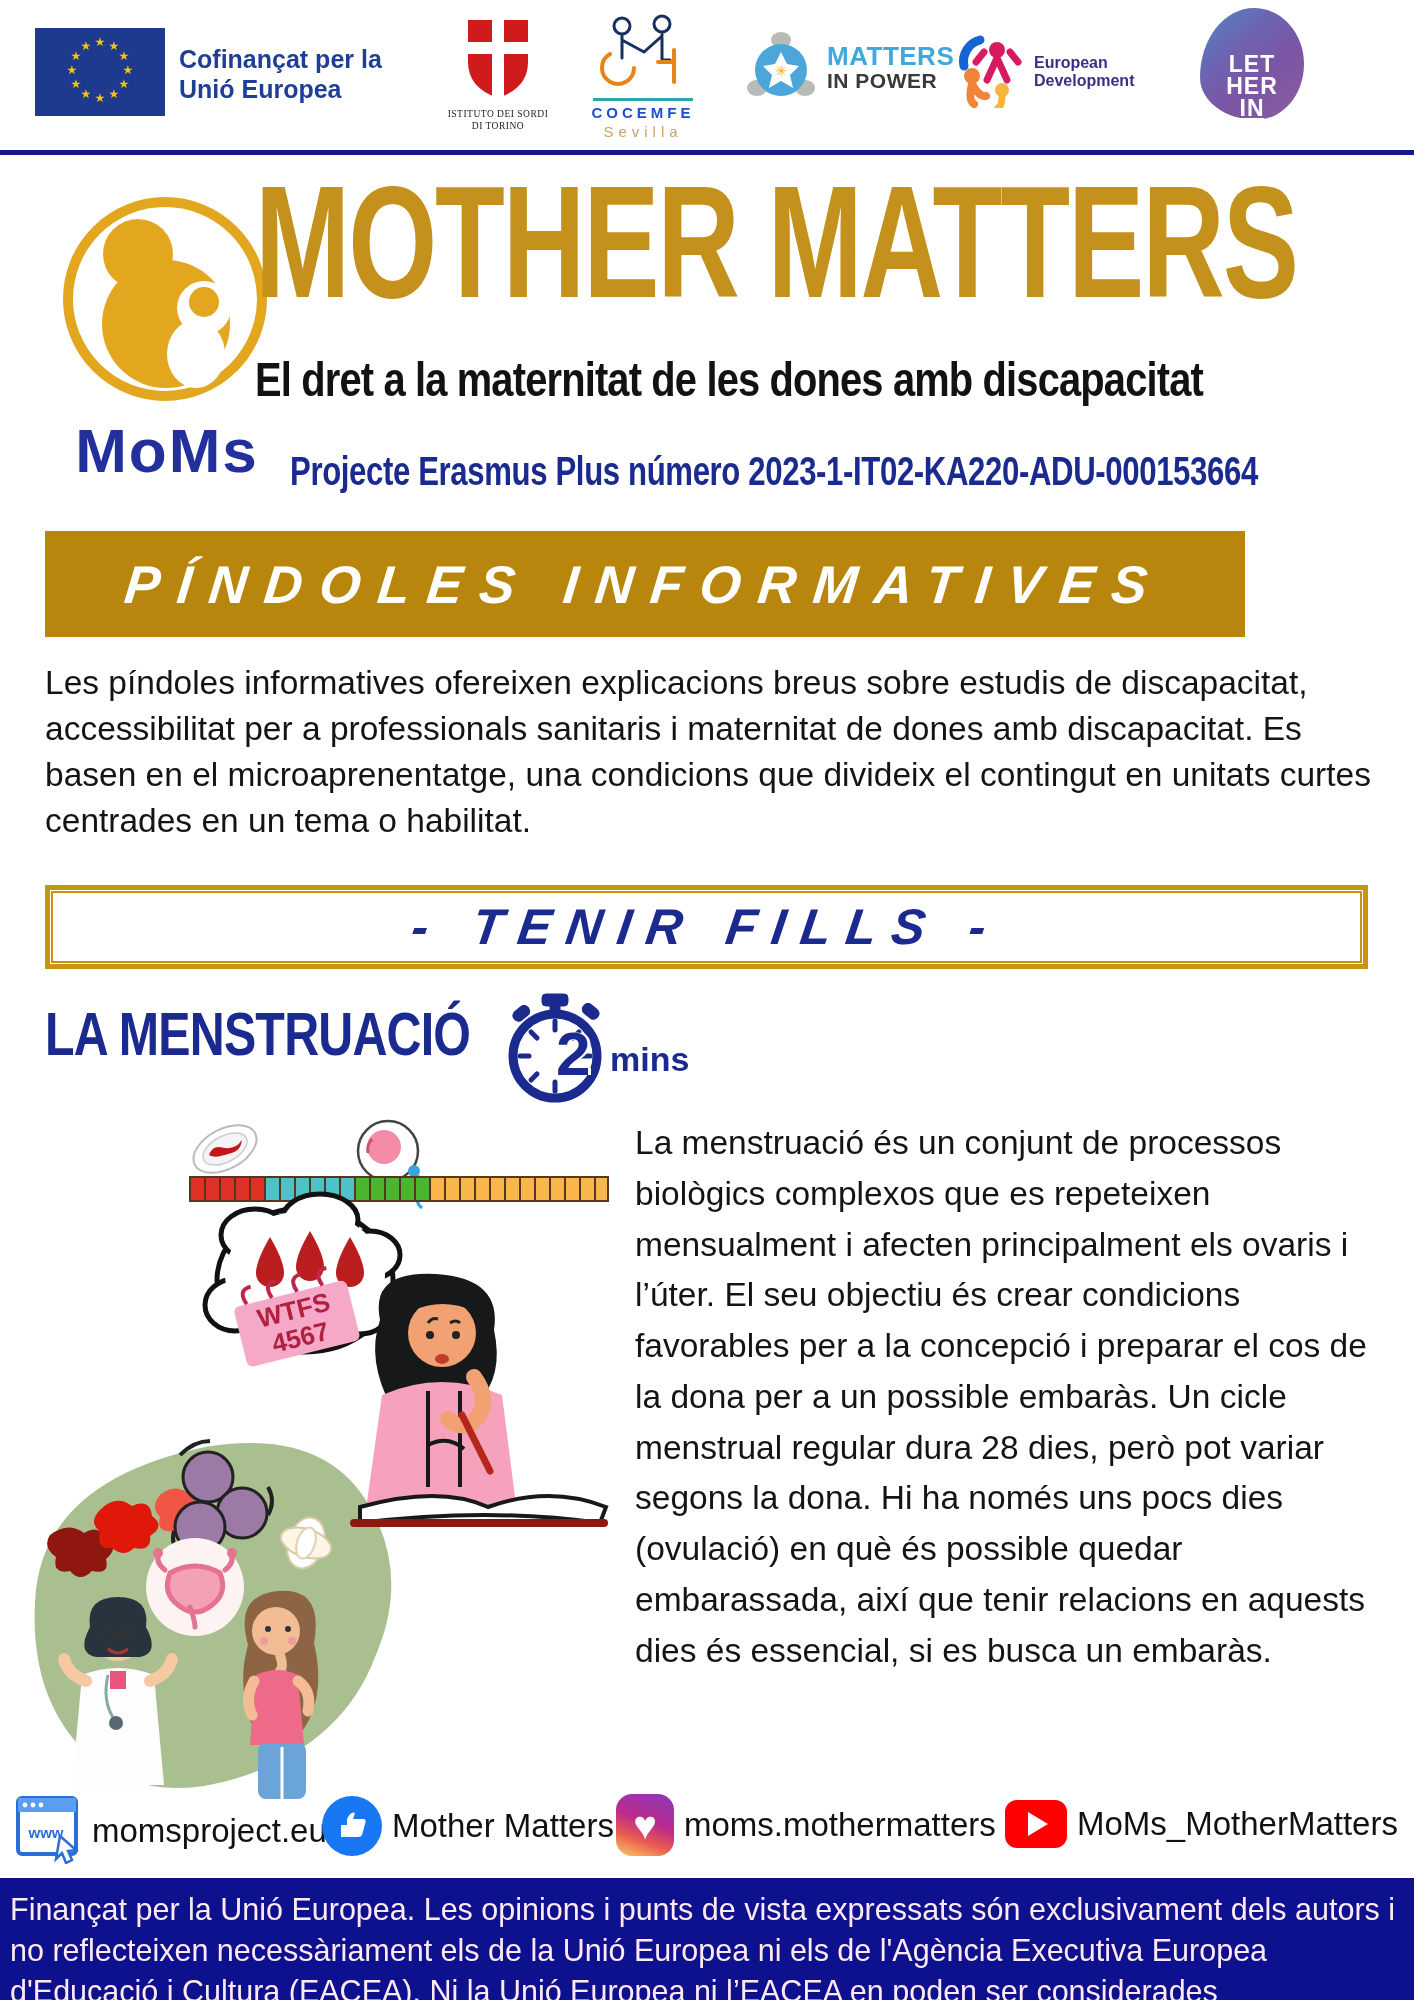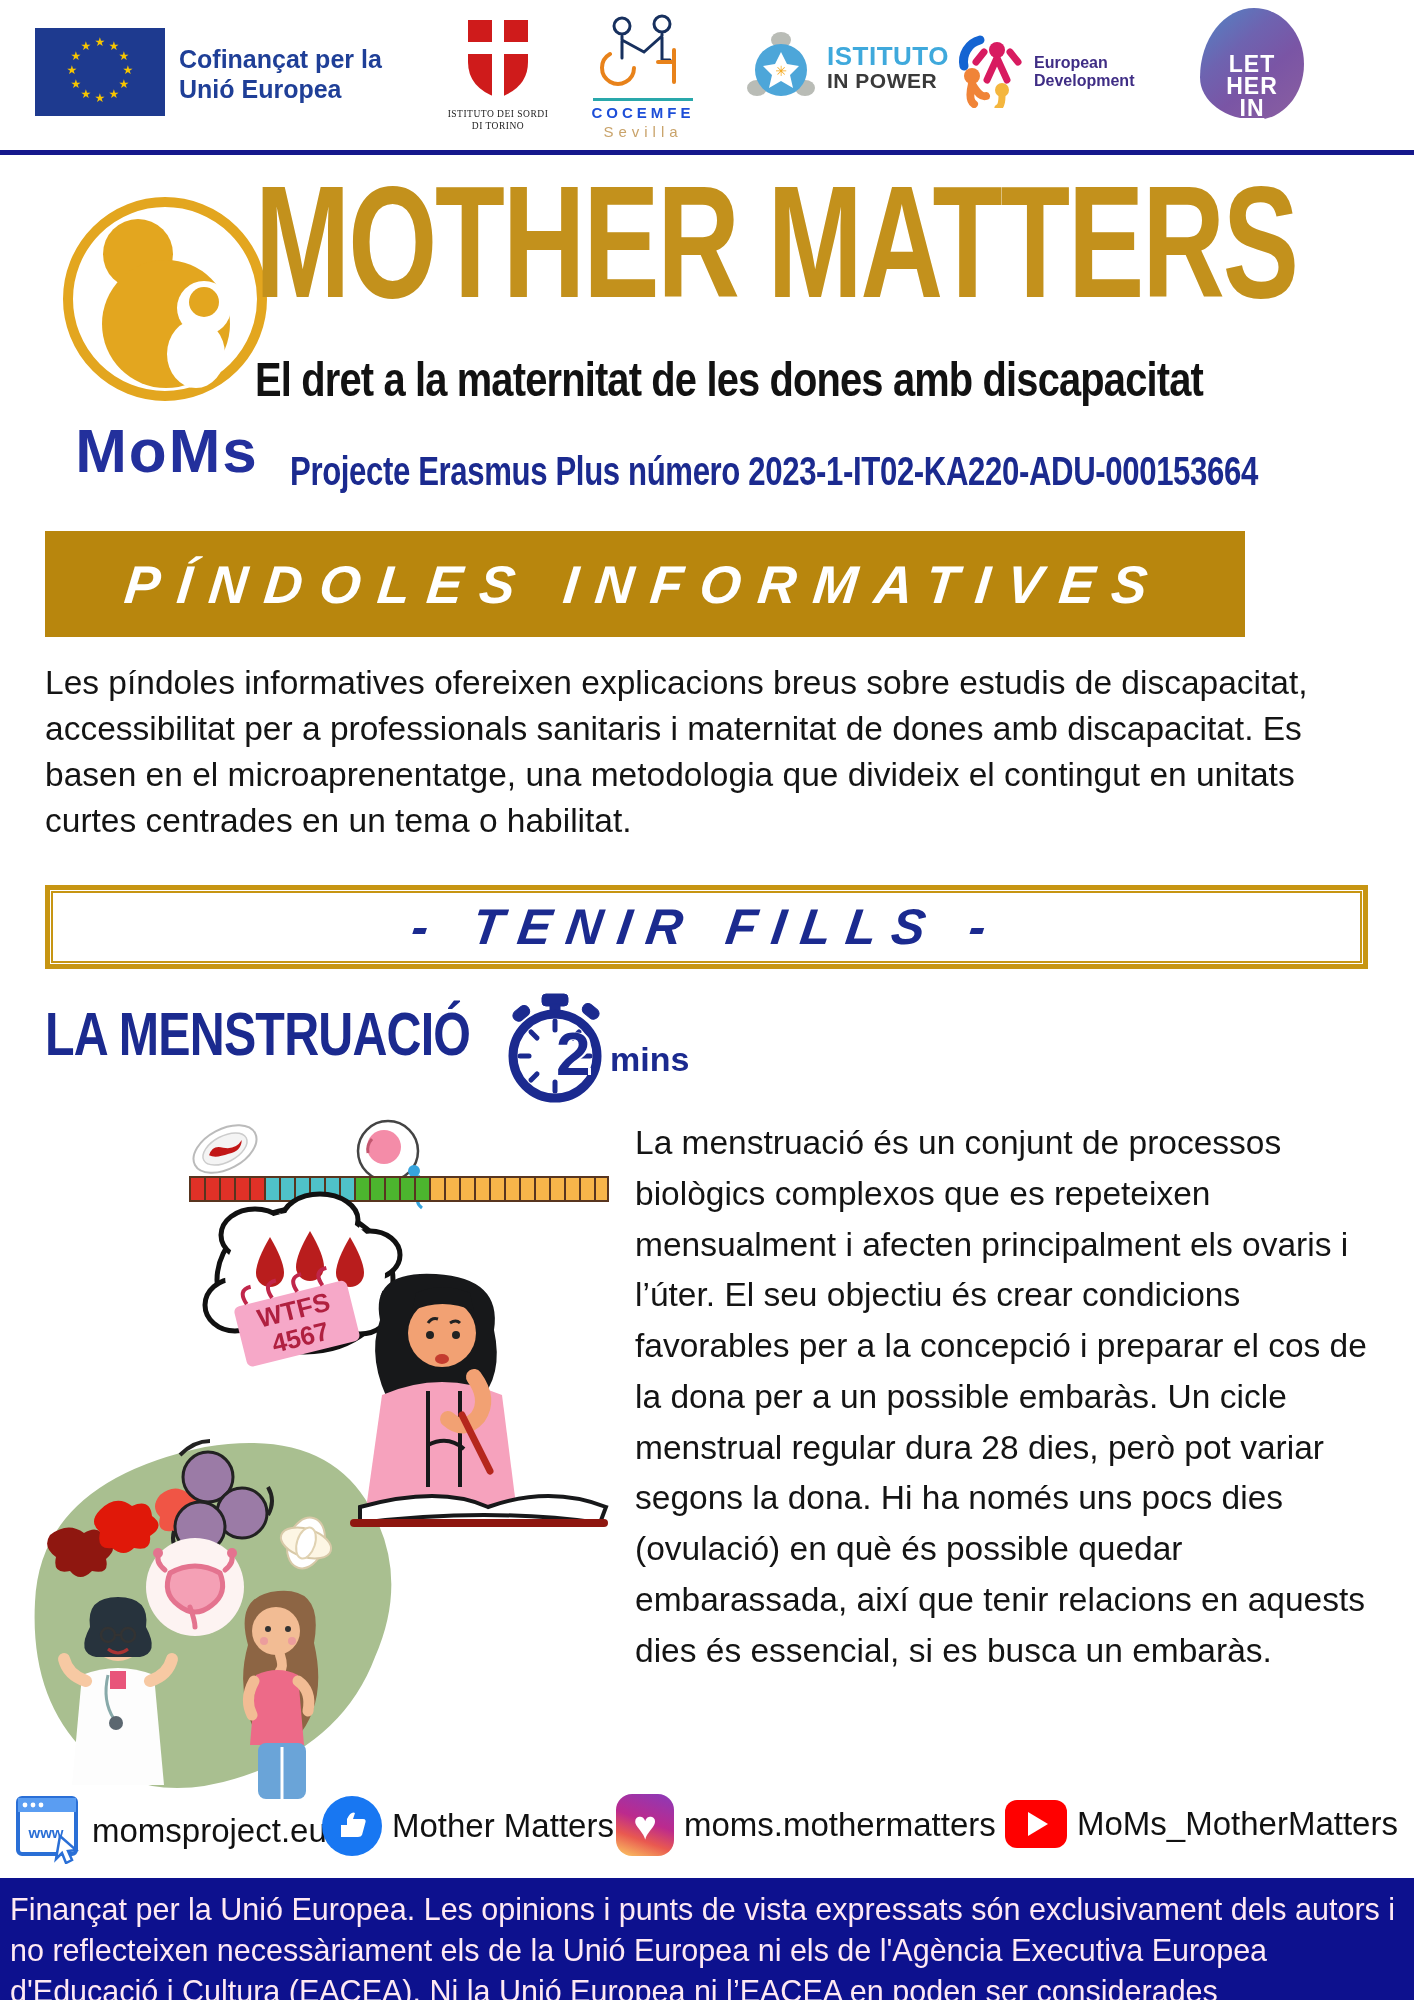--- a/index.html
+++ b/index.html
@@ -153,21 +153,21 @@
         <svg width="72" height="72" viewBox="0 0 72 72">
           <ellipse cx="36" cy="10" rx="10" ry="8" fill="#b9bcb6"></ellipse>
           <ellipse cx="12" cy="58" rx="10" ry="8" fill="#b9bcb6"></ellipse>
           <ellipse cx="60" cy="58" rx="10" ry="8" fill="#b9bcb6"></ellipse>
           <circle cx="36" cy="40" r="26" fill="#4da6d9"></circle>
           <path d="M36,22 l6,12 12,2 -9,9 3,13 -12,-7 -12,7 3,-13 -9,-9 12,-2 z" fill="#fff"></path>
           <text x="36" y="46" text-anchor="middle" font-size="14" fill="#f4a81d">✳</text>
         </svg>
       </span>
       <span>
-        <div class="cip-text1">ISTITUTO</div>
+        <div class="cip-text1">MATTERS</div>
         <div class="cip-text2">IN POWER</div>
       </span>
     </div>
 
     <div class="logo-item eudev">
       <span>
         <svg width="76" height="76" viewBox="0 0 76 76">
           <path d="M30,8 a22,22 0 0,0 -16,26" stroke="#1464d2" stroke-width="9" fill="none" stroke-linecap="round"></path>
           <circle cx="47" cy="18" r="8" fill="#d81b60"></circle>
           <path d="M47,26 l-10,22 M47,26 l10,22 M34,20 l-8,10 M60,20 l8,10" stroke="#d81b60" stroke-width="7" stroke-linecap="round" fill="none"></path>
@@ -205,21 +205,21 @@
   <div class="moms-word">MoMs</div>
 
   <div class="title-main">MOTHER MATTERS</div>
   <div class="title-sub">El dret a la maternitat de les dones amb discapacitat</div>
   <div class="title-proj">Projecte Erasmus Plus número 2023-1-IT02-KA220-ADU-000153664</div>
 
   <div class="banner">
     <span>PÍNDOLES INFORMATIVES</span>
   </div>
 
-  <p class="intro">Les píndoles informatives ofereixen explicacions breus sobre estudis de discapacitat, accessibilitat per a professionals sanitaris i maternitat de dones amb discapacitat. Es basen en el microaprenentatge, una metodologia que divideix el contingut en unitats curtes centrades en un tema o habilitat.</p>
+  <p class="intro">Les píndoles informatives ofereixen explicacions breus sobre estudis de discapacitat, accessibilitat per a professionals sanitaris i maternitat de dones amb discapacitat. Es basen en el microaprenentatge, una condicions que divideix el contingut en unitats curtes centrades en un tema o habilitat.</p>
 
   <div class="section-box">
     <span>-  TENIR FILLS  -</span>
   </div>
 
   <div class="topic-heading">LA MENSTRUACIÓ</div>
   <div class="timer">
     <span style="position:absolute; left:0; top:0;">
       <svg width="120" height="112" viewBox="0 0 120 112">
         <g fill="#1b2a8f" stroke="#1b2a8f">

